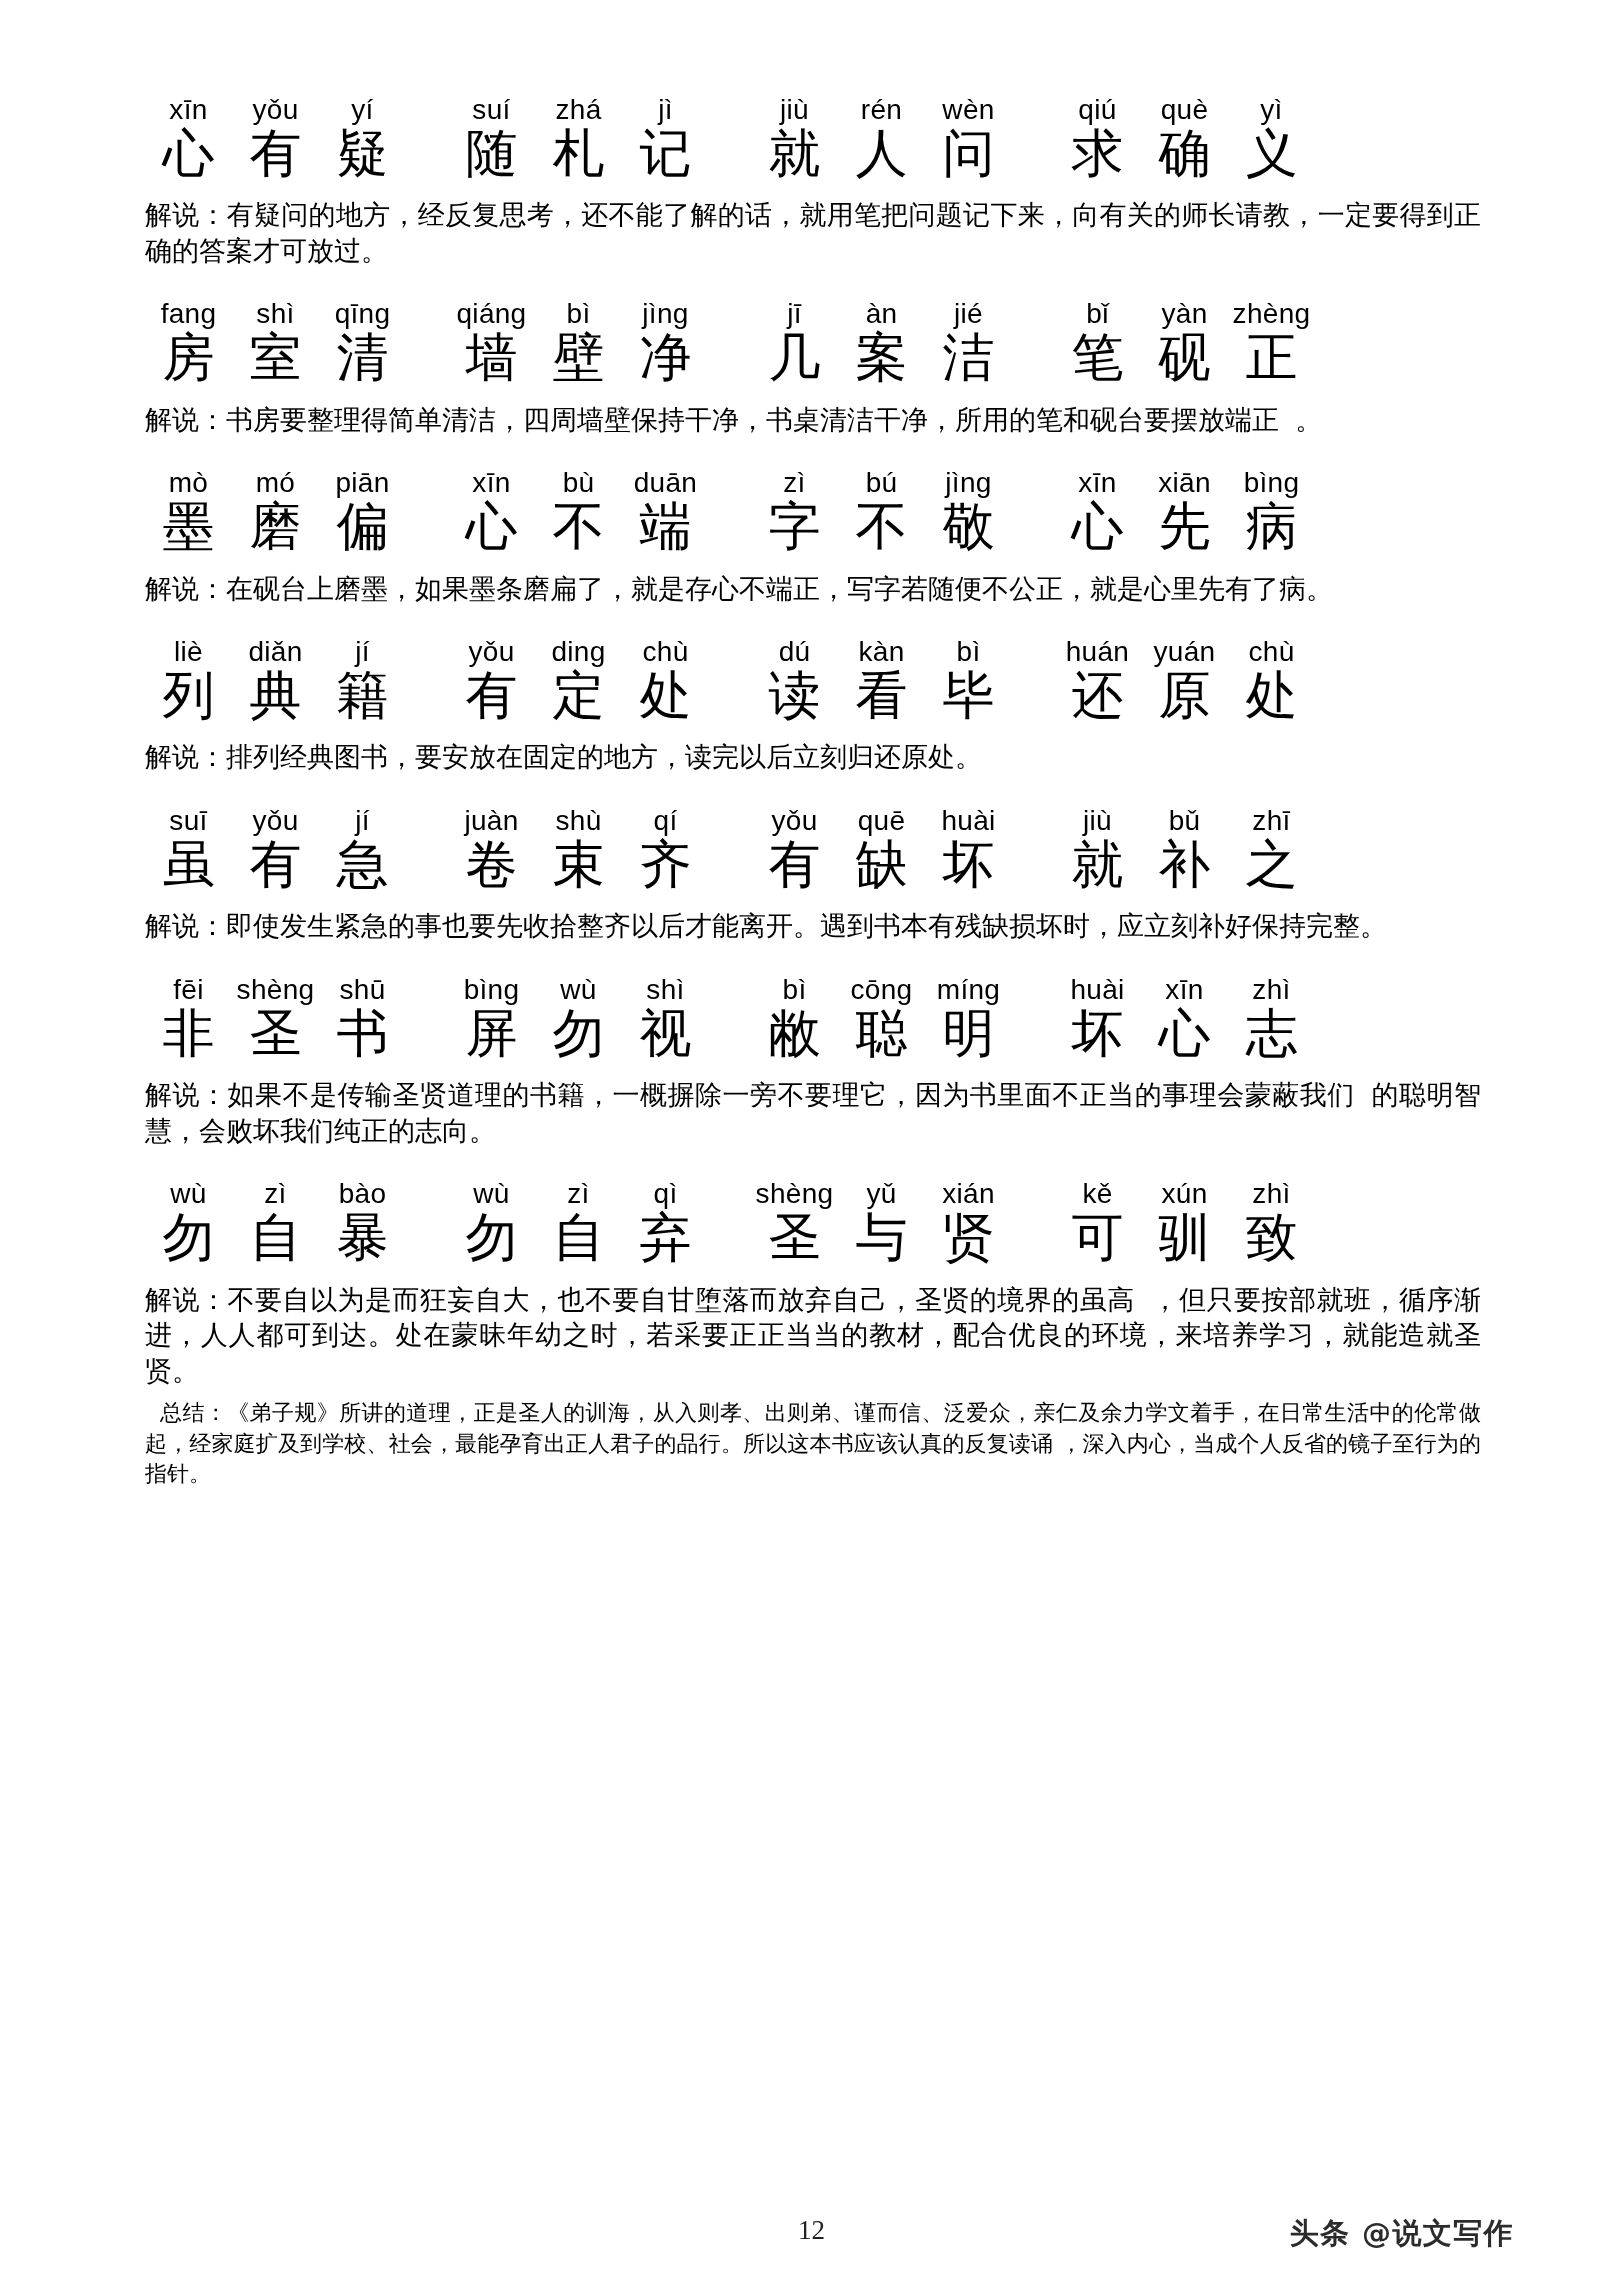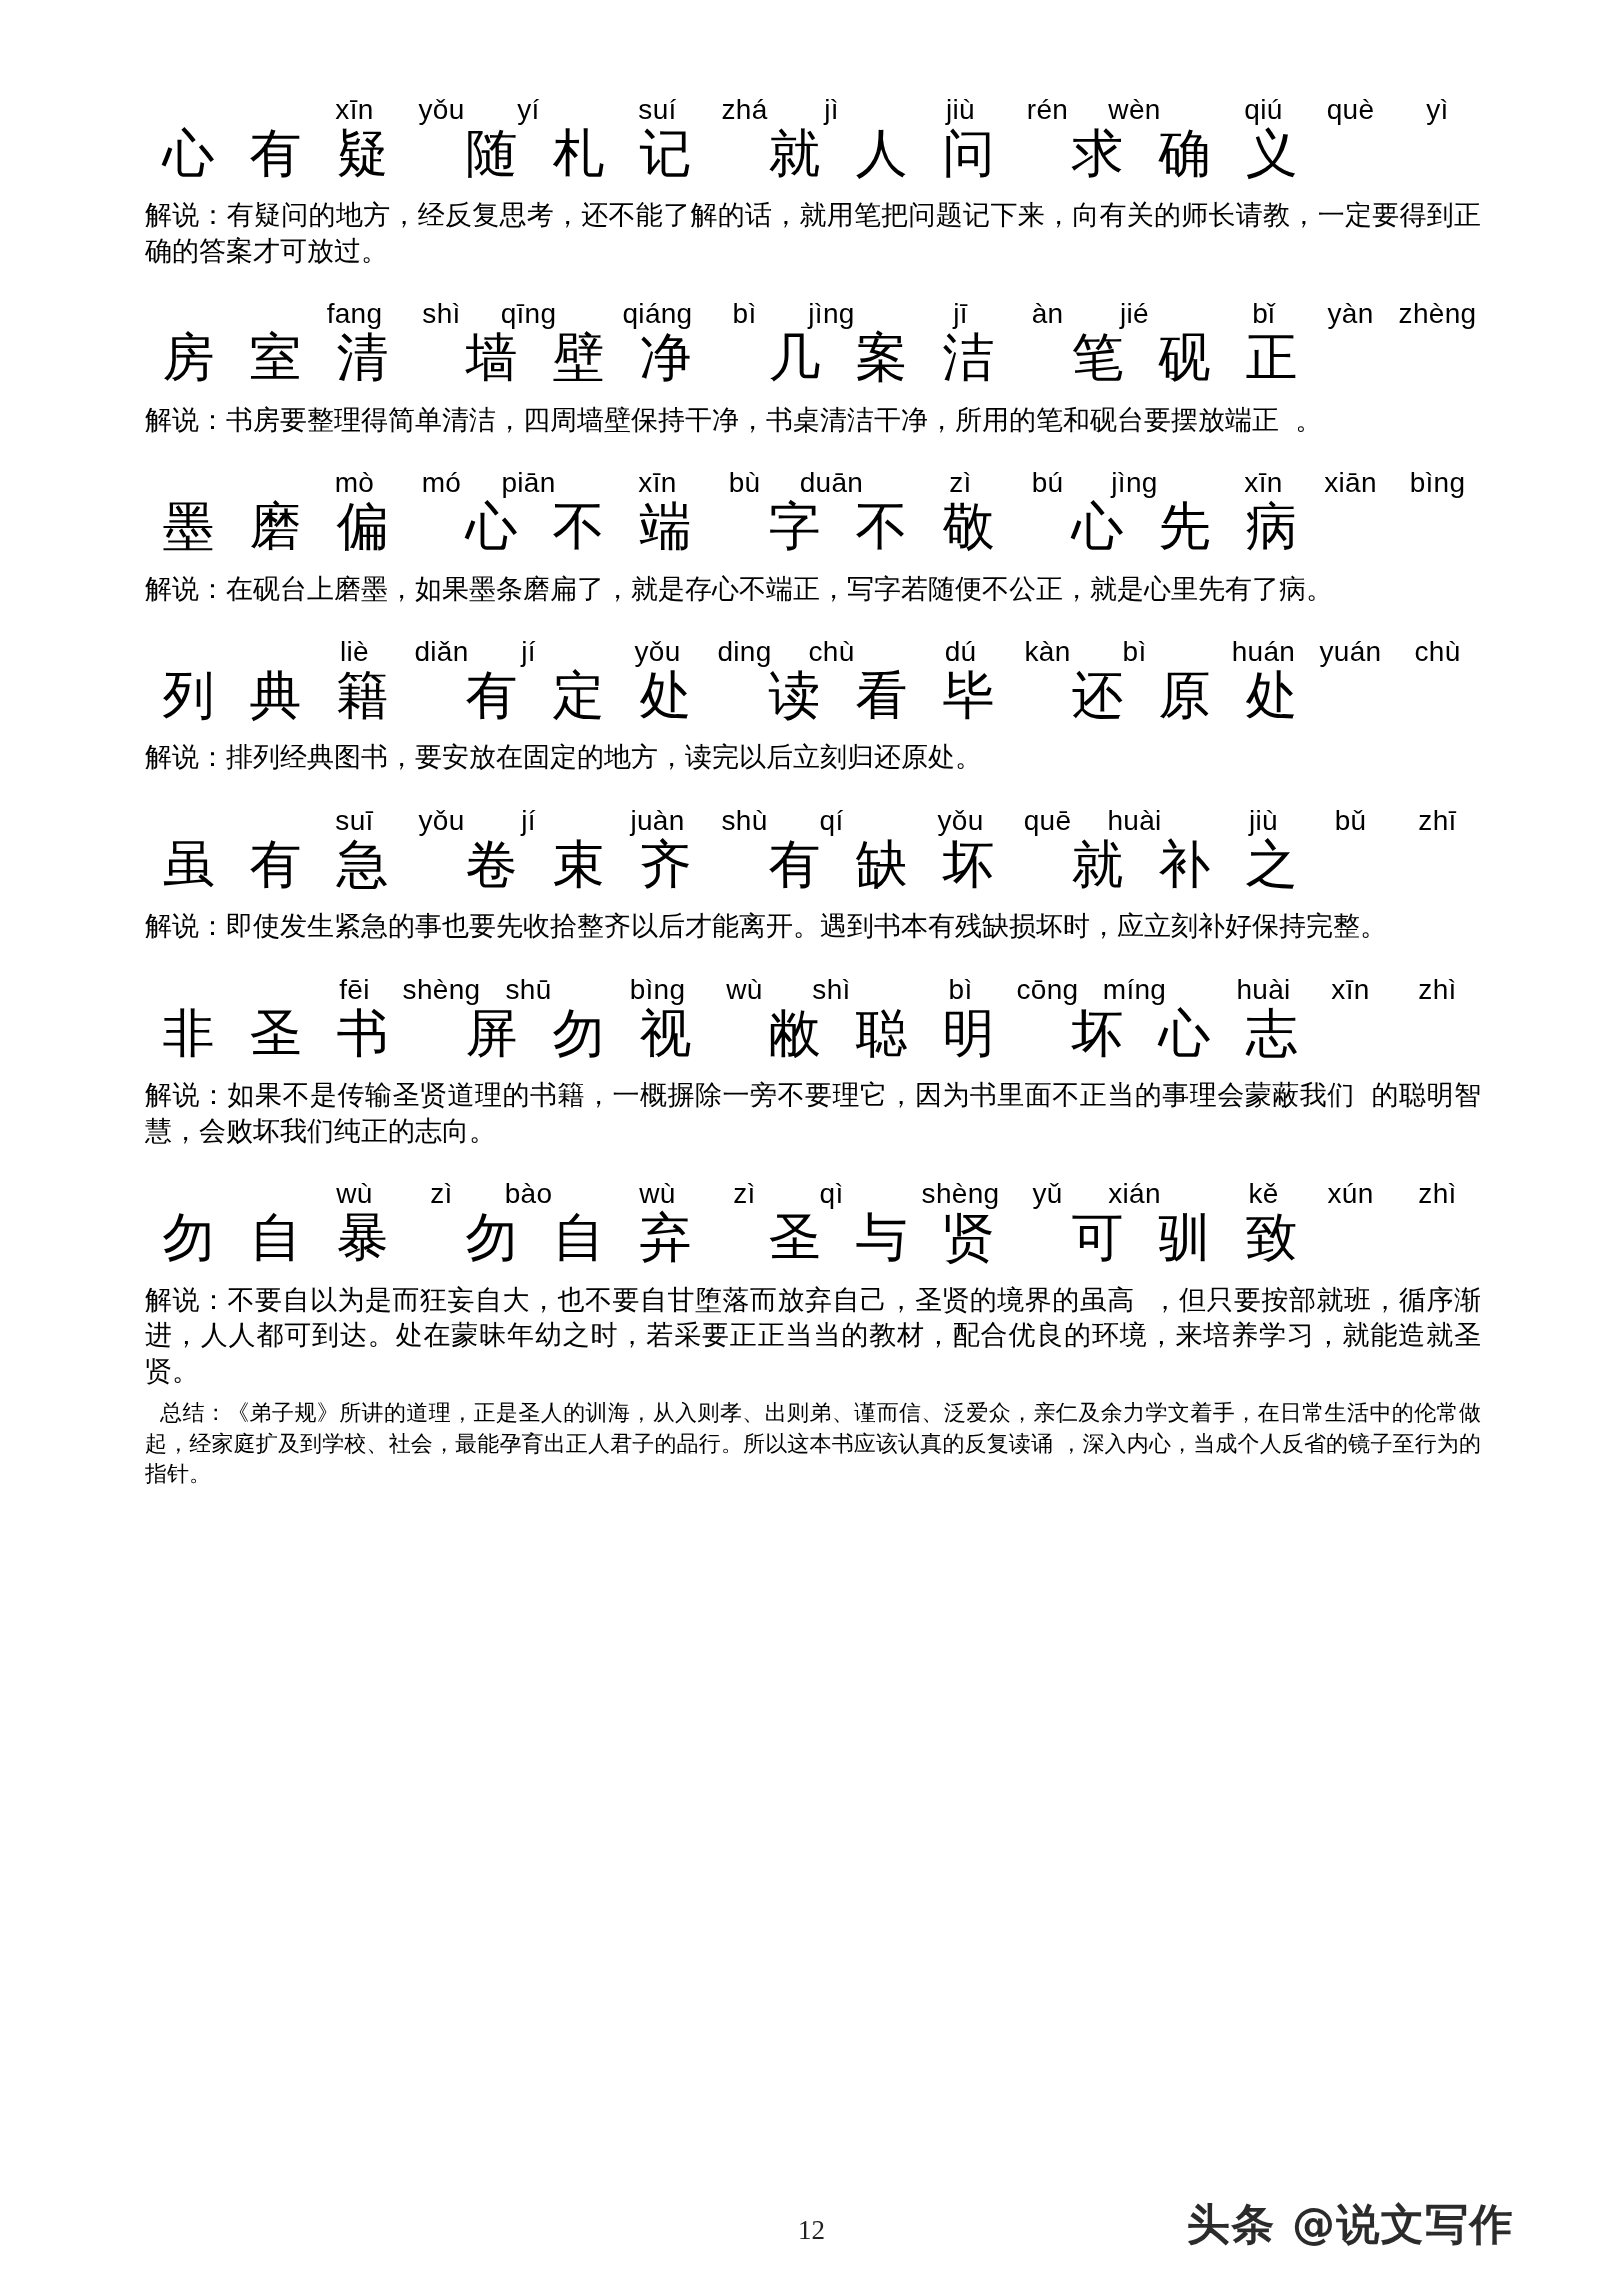--- a/index.html
+++ b/index.html
@@ -31,21 +31,20 @@
     margin-bottom: 2.7px;
   }
   .pinyin-row {
     display: flex;
     align-items: flex-end;
     height: 50px;
     font-family: "Liberation Sans", "DejaVu Sans", sans-serif;
     font-size: 28px;
     letter-spacing: 0.3px;
     white-space: nowrap;
-    justify-content: flex-end;
   }
   .hanzi-row {
     display: flex;
     align-items: flex-start;
     height: 75px;
     font-family: "DejaVu Sans", "Liberation Sans", sans-serif;
     font-size: 52px;
     font-weight: 500;
     white-space: nowrap;
   }
@@ -96,21 +95,21 @@
     text-align: center;
     font-family: "Liberation Serif", "DejaVu Serif", serif;
     font-size: 27px;
     color: #222;
   }
   .watermark {
     position: absolute;
     right: 109px;
     bottom: 41px;
     font-family: "DejaVu Sans", "Liberation Sans", sans-serif;
-    font-size: 43px;
+    font-size: 29px;
     font-weight: bold;
     color: #1a1a1a;
     letter-spacing: 1.4px;
     opacity: 0.92;
   }
 </style>
 </head>
 <body>
 
 <div class="page">

